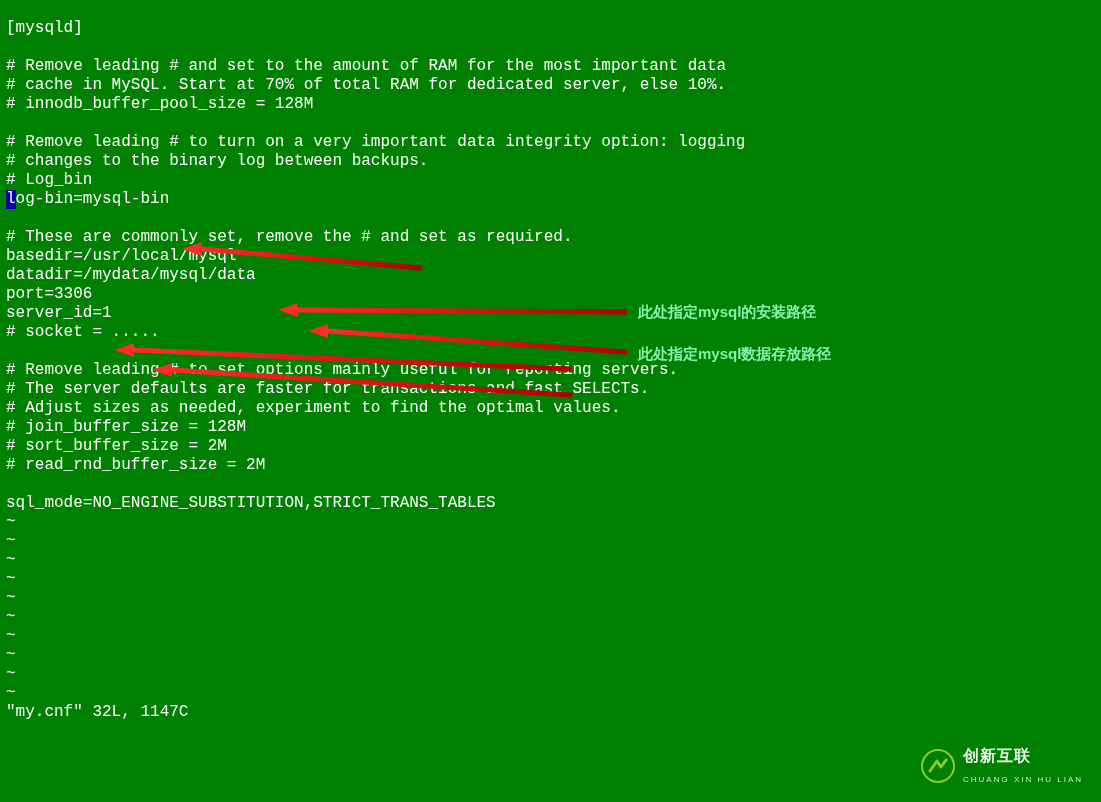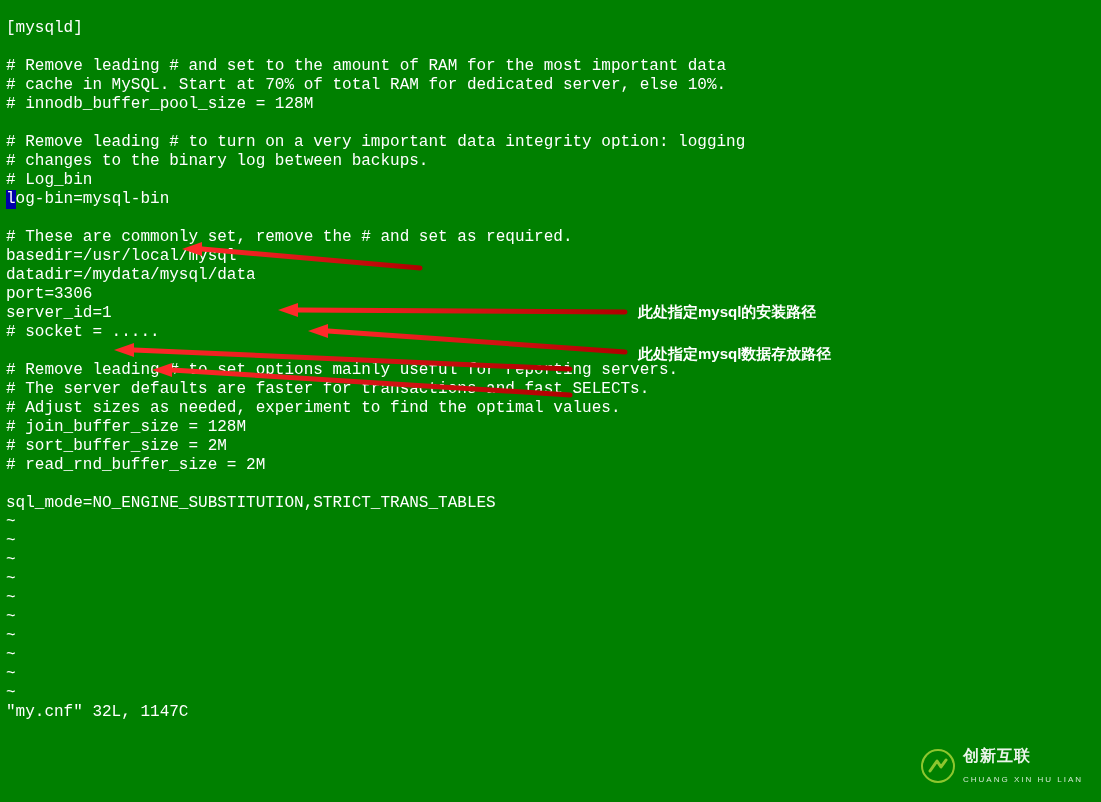--- a/index.html
+++ b/index.html
@@ -22,21 +22,21 @@
     font-family: inherit;
   }
   .line { min-height: 19px; }
   .cursor {
     display: inline-block;
     background: #0000aa;
     color: #ffffff;
   }
   .annotation {
     position: absolute;
-    color: #ffffff;
+    color: #86efac;
     font-family: "Microsoft YaHei", Arial, sans-serif;
     font-size: 15px;
     font-weight: bold;
     white-space: nowrap;
   }
   svg.arrow {
     position: absolute;
     pointer-events: none;
   }
   .watermark-logo {

